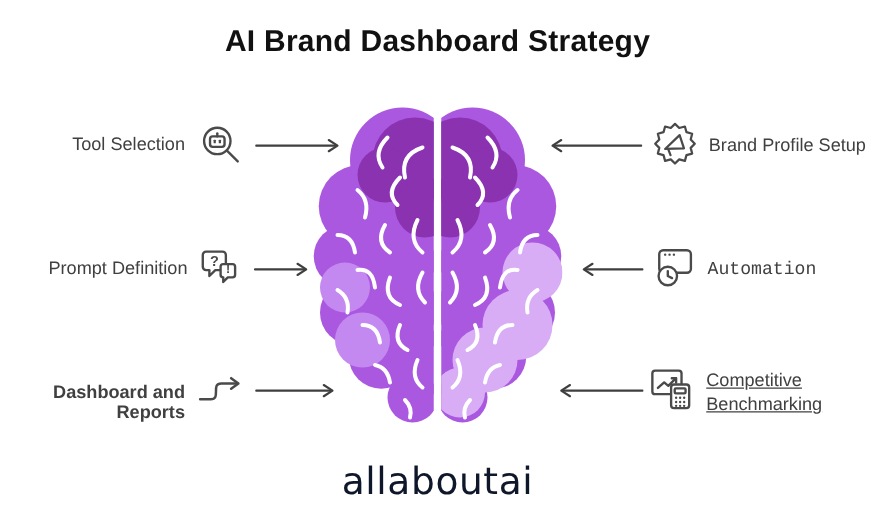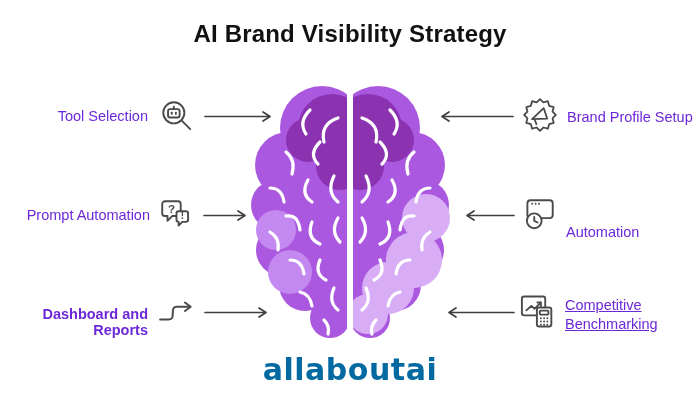--- a/index.html
+++ b/index.html
@@ -1,54 +1,54 @@
 <!DOCTYPE html>
 <html><head>
 <meta charset="utf-8">
 <style>
   html,body{margin:0;padding:0;background:#fff;}
   .canvas{position:relative;width:700px;height:420px;background:#ffffff;overflow:hidden;
           font-family:"Liberation Sans",sans-serif;}
   .title{position:absolute;top:20px;left:0;right:0;text-align:center;
          font-size:24px;font-weight:bold;color:#111111;letter-spacing:.2px;}
-  .lbl{position:absolute;font-size:14.5px;color:#6d28d9;}
+  .lbl{position:absolute;font-size:14.5px;color:#404040;}
   .lbl-l1{top:108px;left:0;width:148px;text-align:right;}
   .lbl-l2{top:207px;left:0;width:150px;text-align:right;}
   .lbl-l3{top:306px;left:0;width:148px;text-align:right;font-weight:bold;}
   .lbl-r1{top:109px;left:567px;}
-  .lbl-r2{top:224px;left:566px;}
+  .lbl-r2{top:208px;left:566px;font-family:Liberation Mono, monospace;}
   .lbl-r3{top:296px;left:565px;width:118px;line-height:19px;text-decoration:underline;}
   .po{position:absolute;}
-  .logo{position:absolute;top:352px;left:0;right:0;text-align:center;
-        font-family:"DejaVu Sans",sans-serif;font-weight:bold;font-size:30px;
-        color:#0369a1;letter-spacing:.5px;}
+  .logo{position:absolute;top:368px;left:0;right:0;text-align:center;
+        font-family:"DejaVu Sans",sans-serif;font-weight:normal;font-size:30px;
+        color:#0f172a;letter-spacing:.5px;}
   svg{display:block;}
 </style>
 </head>
 <body>
 
 <div class="canvas">
 
-  <div class="title">AI Brand Visibility Strategy</div>
+  <div class="title">AI Brand Dashboard Strategy</div>
 
   <div class="lbl lbl-l1">Tool Selection</div>
   <svg class="po" style="left:158px;top:98px" width="38" height="38" viewBox="0 0 36 36" fill="none" stroke="#4a4a4a" stroke-width="1.8" stroke-linecap="round" stroke-linejoin="round">
     <circle cx="15" cy="14" r="10"></circle>
     <line x1="22.5" y1="21.5" x2="30.5" y2="29.5"></line>
     <rect x="9.5" y="10.5" width="11" height="8" rx="2"></rect>
     <line x1="15" y1="8.2" x2="15" y2="10.5"></line>
     <rect x="12.2" y="13" width="1.7" height="2.8" rx=".5" fill="#4a4a4a" stroke="none"></rect>
     <rect x="16.1" y="13" width="1.7" height="2.8" rx=".5" fill="#4a4a4a" stroke="none"></rect>
   </svg>
   <svg class="po" style="left:204px;top:110px" width="68" height="13" viewBox="0 0 68 13" fill="none" stroke="#3f3f3f" stroke-width="1.7" stroke-linecap="round" stroke-linejoin="round">
     <line x1="1" y1="6.5" x2="65" y2="6.5"></line>
       <path d="M59 2 L66 6.5 L59 11"></path>
   </svg>
 
-  <div class="lbl lbl-l2">Prompt Automation</div>
+  <div class="lbl lbl-l2">Prompt Definition</div>
   <svg class="po" style="left:158px;top:196px" width="38" height="38" viewBox="0 0 36 36" fill="none" stroke="#4a4a4a" stroke-width="1.8" stroke-linecap="round" stroke-linejoin="round">
     <path d="M9 19 v4.5 L13.5 19 H19 a2.5 2.5 0 0 0 2.5 -2.5 V7.5 A2.5 2.5 0 0 0 19 5 H6.5 A2.5 2.5 0 0 0 4 7.5 v9 A2.5 2.5 0 0 0 6.5 19 Z"></path>
     <text x="12.8" y="15.8" font-size="11" font-weight="bold" fill="#4a4a4a" stroke="none" text-anchor="middle">?</text>
     <path d="M19.5 24.5 v3.5 L23 24.5 h3.5 a2 2 0 0 0 2 -2 v-6 a2 2 0 0 0 -2 -2 H19.5 a2 2 0 0 0 -2 2 v6 a2 2 0 0 0 2 2 Z" fill="#ffffff"></path>
     <text x="23.2" y="21.6" font-size="9.5" font-weight="bold" fill="#4a4a4a" stroke="none" text-anchor="middle">!</text>
   </svg>
   <svg class="po" style="left:203px;top:209px" width="44" height="13" viewBox="0 0 44 13" fill="none" stroke="#3f3f3f" stroke-width="1.7" stroke-linecap="round" stroke-linejoin="round">
     <line x1="1" y1="6.5" x2="41" y2="6.5"></line>
       <path d="M35 2 L42 6.5 L35 11"></path>
   </svg>

